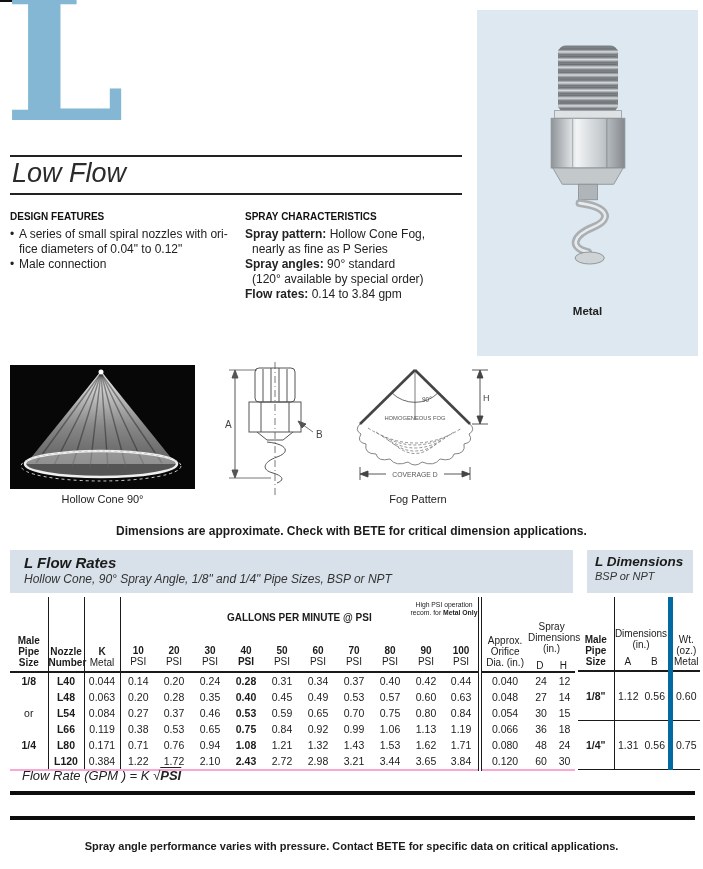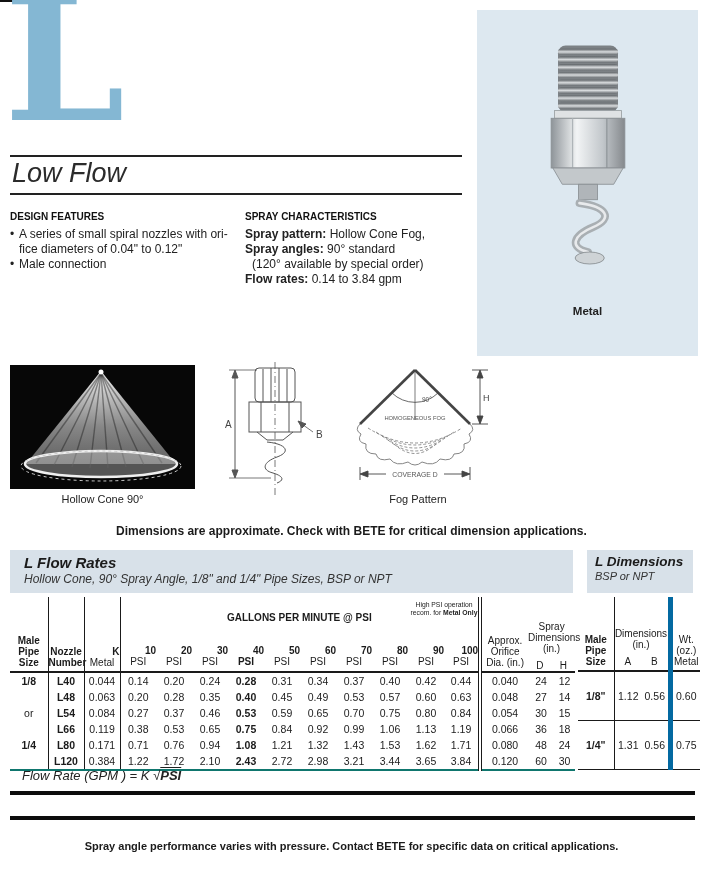--- a/index.html
+++ b/index.html
@@ -2,21 +2,21 @@
 <html style="--accent: #84b7d3; --panel: #dde8f0; --band: #d8e1e9; --ink: #1b1b1b;"><head>
 <meta charset="utf-8">
 <style>
   :root{
     --accent:#84b7d3; --panel:#dde8f0; --band:#d8e1e9; --ink:#1b1b1b;
   }
   html,body{margin:0;padding:0;background:#fff;}
   .page{position:relative;width:703px;height:869px;background:#fff;overflow:hidden;
         font-family:"Liberation Sans",sans-serif;color:var(--ink);}
   .abs{position:absolute;}
-  .b{font-weight:bold;text-align:right;}
+  .b{font-weight:bold;}
 
   .top-tick{left:0;top:0;width:55px;height:2px;background:#111;}
   .big-l{left:4px;top:-26px;font-family:"DejaVu Serif",serif;font-weight:bold;
          font-size:172px;line-height:1;color:var(--accent);}
   .rule{left:10px;width:452px;height:2px;background:#222;}
   .title-lowflow{left:12px;top:158px;font-size:27px;font-style:italic;color:#2b2b2b;}
 
   .col-text{top:209px;width:232px;font-size:12px;line-height:15px;color:#222;}
   .col-left{left:10px;}
   .col-right{left:245px;}
@@ -54,21 +54,21 @@
   .flow thead .r1 th{height:26px;}
   .flow thead .r2 th{height:44px;padding-bottom:4px;}
   .bR{border-right:1px solid #1a1a1a;}
   .bL{border-left:5px solid #0369a1;}
   .bDouble{border-left:4px double #1a1a1a;}
   .hdr-bot{border-bottom:2px solid #1a1a1a;}
   .gpm-th{font-size:11px;font-weight:bold;vertical-align:middle;}
   .flow thead th.rs{padding-bottom:3px;}
   .spray-th .dh-row{display:flex;justify-content:space-around;margin-top:6px;}
   .flow tbody td{height:16px;text-align:center;line-height:16px;}
-  .flow tbody tr:last-child td{border-bottom:2px solid #0f766e;}
+  .flow tbody tr:last-child td{border-bottom:2px solid #f9a8d4;}
   .highpsi{left:408px;top:601px;width:72px;text-align:center;
            font-size:6.8px;line-height:8px;color:#222;}
   .formula{left:22px;top:768px;font-size:13px;font-style:italic;color:#222;}
   .radicand{text-decoration:overline;font-weight:bold;}
 
   .dim{left:578px;top:597px;width:122px;font-size:10.5px;}
   .dim th{font-size:10px;line-height:11px;text-align:center;vertical-align:bottom;padding-bottom:3px;}
   .dim thead th{height:70px;}
   .dim .ab-row{display:flex;justify-content:space-around;margin-top:6px;}
   .dim tbody td{height:48px;text-align:center;border-bottom:1.5px solid #1a1a1a;}
@@ -102,20 +102,21 @@
     </div>
     <div class="bullet">
       <span class="bmark">•</span>
       <span>Male connection</span>
     </div>
   </div>
 
   <div class="abs col-text col-right">
     <div class="sec-head">SPRAY CHARACTERISTICS</div>
     <div><span class="b">Spray pattern:</span><span> Hollow Cone Fog,</span></div>
+    <div class="cont">nearly as fine as P Series</div>
     <div><span class="b">Spray angles:</span><span> 90° standard</span></div>
     <div class="cont">(120° available by special order)</div>
     <div><span class="b">Flow rates:</span><span> 0.14 to 3.84 gpm</span></div>
   </div>
 
   <div class="abs photo-panel">
     <svg width="120" height="260" viewBox="0 0 140 300">
       <defs>
         <linearGradient id="metalH" x1="0" y1="0" x2="1" y2="0">
           <stop offset="0" stop-color="#8e9499"></stop>

